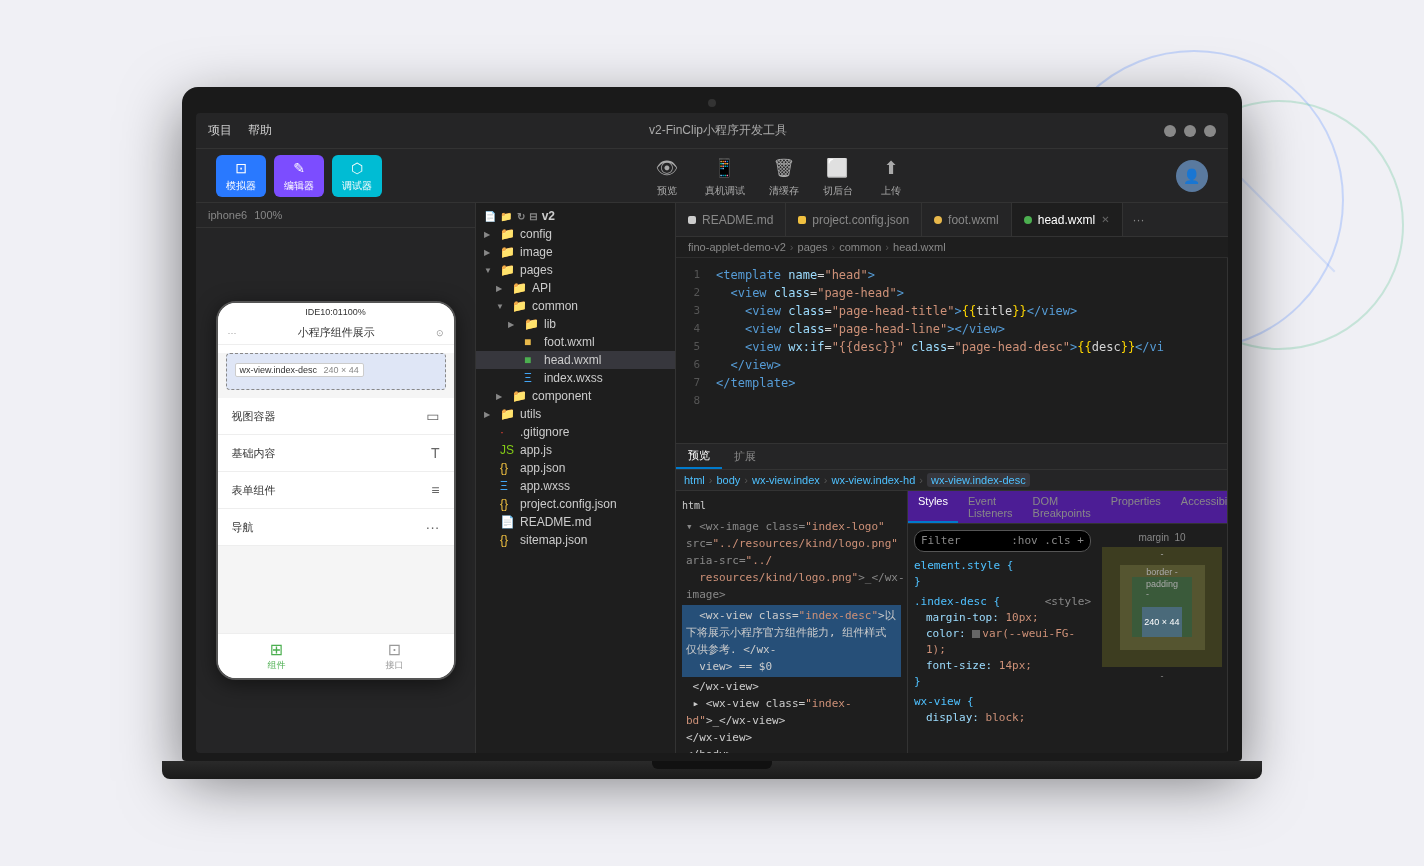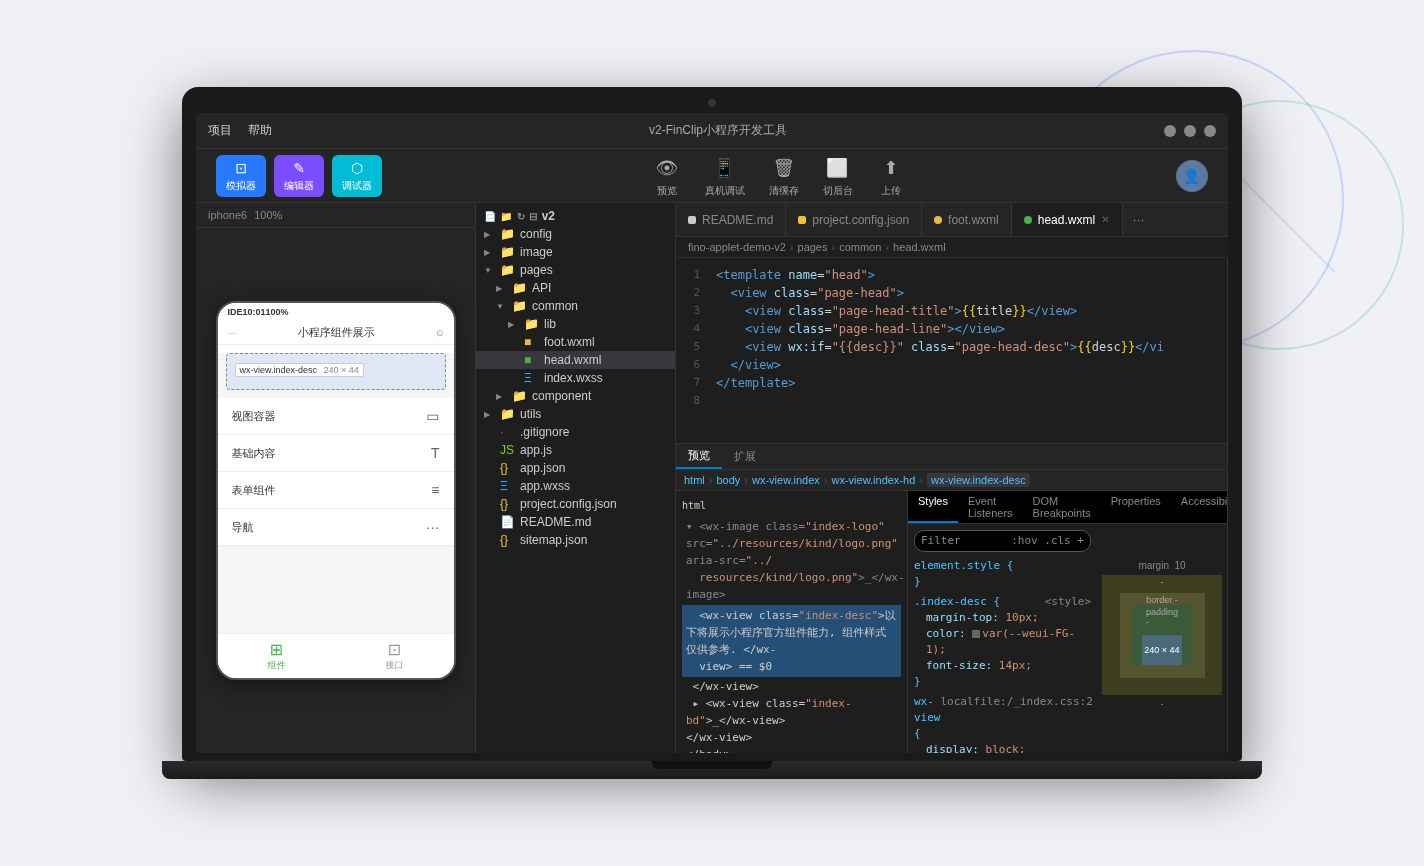--- a/index.html
+++ b/index.html
@@ -237,26 +237,25 @@
       width: 240px;
       background: white;
       border-radius: 20px;
       border: 2px solid #555;
       overflow: hidden;
       box-shadow: 0 4px 20px rgba(0,0,0,0.5);
     }
     .phone-status-bar {
       background: white;
       display: flex;
-      justify-content: flex-start;
+      justify-content: center;
       align-items: center;
       padding: 4px 10px;
       font-size: 9px;
       color: #333;
-      font-weight: bold;
     }
     .phone-title-bar {
       background: white;
       display: flex;
       justify-content: space-between;
       align-items: center;
       padding: 4px 10px;
       border-bottom: 1px solid #eee;
     }
     .phone-title-text {
@@ -532,21 +531,21 @@
     .styles-pane {
       width: 320px;
       border-left: 1px solid #333;
       display: flex;
       flex-direction: column;
       font-size: 11px;
       overflow: hidden;
     }
     .styles-tabs {
       display: flex;
-      background: #000000;
+      background: #4c1d95;
       border-bottom: 1px solid #333;
       flex-shrink: 0;
     }
     .styles-tab {
       padding: 4px 10px;
       font-size: 11px;
       cursor: pointer;
       color: #888;
     }
     .styles-tab.active { color: white; border-bottom: 2px solid #007acc; }
@@ -579,21 +578,20 @@
     .styles-prop { color: #9cdcfe; padding-left: 12px; }
     .styles-val { color: #ce9178; }
     .styles-source { color: #888; float: right; }
     .box-model {
       width: 130px;
       flex-shrink: 0;
       padding: 8px;
       display: flex;
       flex-direction: column;
       align-items: center;
-      margin-top: 28px;
     }
     .bm-label {
       font-size: 10px;
       color: #888;
       margin-bottom: 4px;
     }
     .bm-outer {
       position: relative;
       width: 120px;
       height: 120px;
@@ -1010,21 +1008,20 @@
                               <span class="styles-source">&lt;style&gt;</span>
                             </div>
                             <div class="styles-prop">margin-top: <span class="styles-val">10px;</span></div>
                             <div class="styles-prop">color: <span style="display:inline-block;width:8px;height:8px;background:#666;vertical-align:middle;margin-right:2px"></span><span class="styles-val">var(--weui-FG-1);</span></div>
                             <div class="styles-prop">font-size: <span class="styles-val">14px;</span></div>
                             <div class="styles-rule">}</div>
                           </div>
                           <div style="margin-top:4px">
                             <div style="display:flex;justify-content:space-between">
                               <span class="styles-rule">wx-view {</span>
-                              <span class="styles-source">localfile:/_index.css:2</span>
                             </div>
                             <div class="styles-prop">display: <span class="styles-val">block;</span></div>
                           </div>
                         </div>
 
                         <div class="box-model">
                           <div class="bm-label">margin &nbsp;<span>10</span></div>
                           <div class="bm-outer">
                             <span class="bm-margin-label">-</span>
                             <div class="bm-border">

